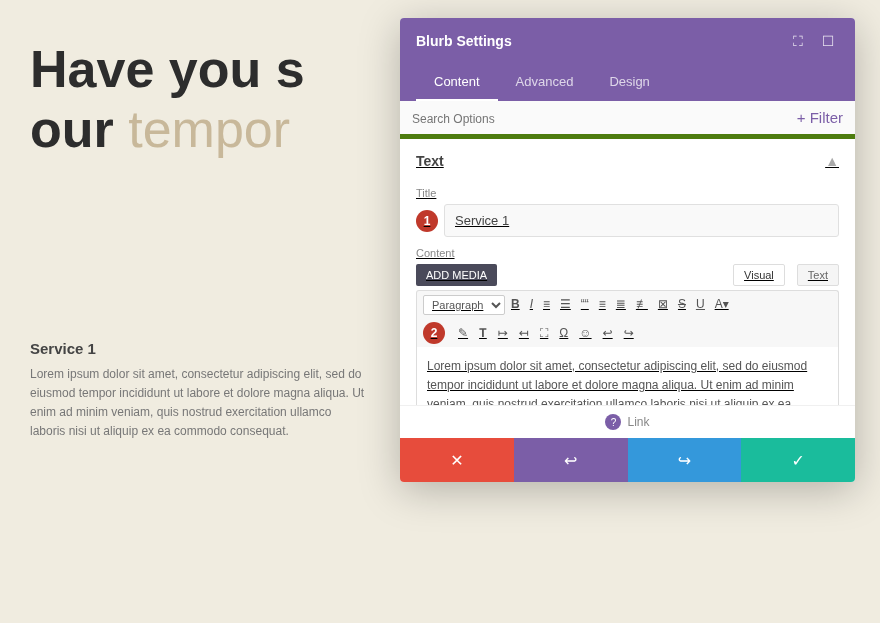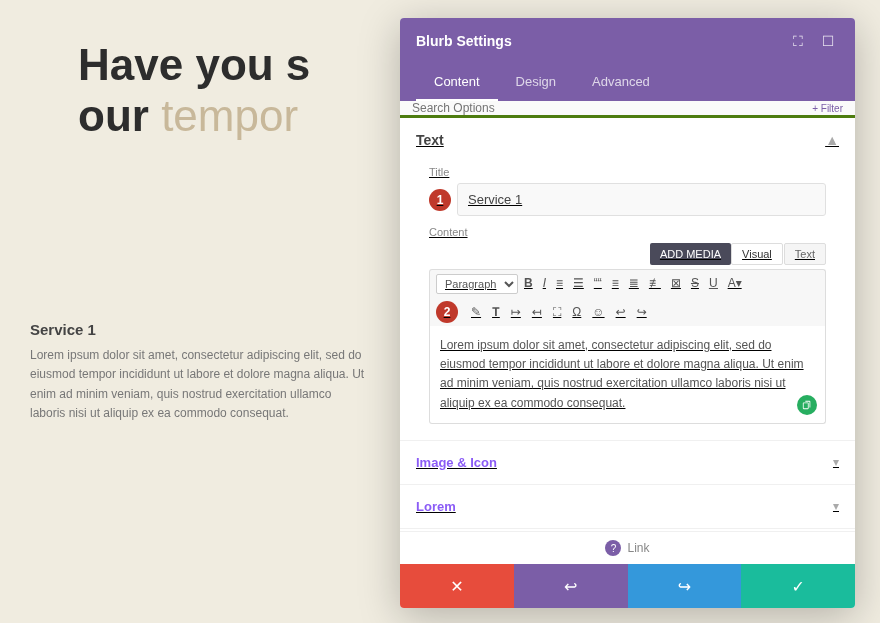--- a/index.html
+++ b/index.html
@@ -15,26 +15,25 @@
     
     .bg-content {
       position: absolute;
       top: 0; left: 0;
       width: 400px;
       height: 623px;
       padding: 40px 30px;
     }
 
     .bg-title {
-      font-size: 44px;
+      font-size: 52px;
       font-weight: 700;
       color: #2d2d2d;
       line-height: 1.15;
       margin-bottom: 20px;
-      margin-left: 48px;
     }
 
     .bg-title .highlight {
       color: #c8b89a;
       font-weight: 400;
     }
 
     .service-card {
       margin-top: 180px;
     }
@@ -51,21 +50,21 @@
       color: #777;
       line-height: 1.6;
     }
 
     
     .modal-panel {
       position: absolute;
       top: 18px;
       left: 400px;
       width: 455px;
-      height: 590px;
+      height: 464px;
       background: #fff;
       border-radius: 4px;
       box-shadow: 0 8px 40px rgba(0,0,0,0.25);
       display: flex;
       flex-direction: column;
       overflow: hidden;
     }
 
     
     .modal-header {
@@ -116,38 +115,38 @@
     }
 
     .modal-tab.active {
       color: #fff;
       border-bottom: 2px solid #fff;
     }
 
     
     .search-bar {
       display: flex;
-      align-items: center;
-      padding: 0 12px;
-      border-bottom: 3px solid #4d7c0f;
+      align-items: flex-end;
+      padding: 8px 12px;
+      border-bottom: 5px solid #4d7c0f;
       flex-shrink: 0;
       background: #fafafa;
     }
 
     .search-input {
       flex: 1;
       border: none;
       background: transparent;
       font-size: 12px;
       color: #888;
       outline: none;
     }
 
     .filter-btn {
-      font-size: 10px;
+      font-size: 15px;
       color: #7b5ea7;
       cursor: pointer;
       display: flex;
       align-items: center;
       gap: 4px;
     }
 
     
     .modal-body {
       flex: 1;
@@ -174,21 +173,21 @@
       font-weight: 600;
       color: #8b5cf6;
     }
 
     .section-chevron {
       color: #aaa;
       font-size: 12px;
     }
 
     .section-content {
-      padding: 0 29px 16px;
+      padding: 0 16px 16px;
     }
 
     
     .text-section-header {
       display: flex;
       align-items: center;
       justify-content: space-between;
       padding: 14px 16px 10px;
       cursor: pointer;
     }
@@ -410,22 +409,22 @@
   <div class="modal-header">
     <span class="modal-title">Blurb Settings</span>
     <div class="modal-header-icons">
       <div class="modal-icon-btn">⛶</div>
       <div class="modal-icon-btn">☐</div>
     </div>
   </div>
 
   <div class="modal-tabs">
     <div class="modal-tab active">Content</div>
+    <div class="modal-tab">Advanced</div>
     <div class="modal-tab">Design</div>
-    <div class="modal-tab">Advanced</div>
   </div>
 
   <div class="search-bar">
     <input class="search-input" type="text" placeholder="Search Options" style="">
     <div class="filter-btn">+ Filter</div>
   </div>
 
   <div class="modal-body">
 
     <div class="section">
@@ -436,23 +435,23 @@
       <div class="section-content">
 
         <div class="field-label">Title</div>
         <div class="field-row">
           <span class="step-badge">1</span>
           <input class="field-input" type="text" value="Service 1" style="">
         </div>
 
         <div class="content-label">Content</div>
 
-        <div style="display:flex; align-items:center; justify-content:flex-end; margin-bottom:4px;">
+        <div style="display:flex; align-items:center; justify-content:space-between; margin-bottom:4px;">
           <button class="footer-btn" style="background:#4a4a5a; color:#fff; font-size:11px; padding:5px 10px; border:none; border-radius:2px; cursor:pointer; flex:none; height:auto;">ADD MEDIA</button>
-          <div style="display:flex; gap:1px;">
+          <div style="display:flex; gap:12px;">
             <button class="editor-tab-btn active">Visual</button>
             <button class="editor-tab-btn">Text</button>
           </div>
         </div>
 
         <div class="editor-toolbar">
           <select class="toolbar-select">
             <option>Paragraph</option>
           </select>
           <button class="toolbar-btn"><strong>B</strong></button>

